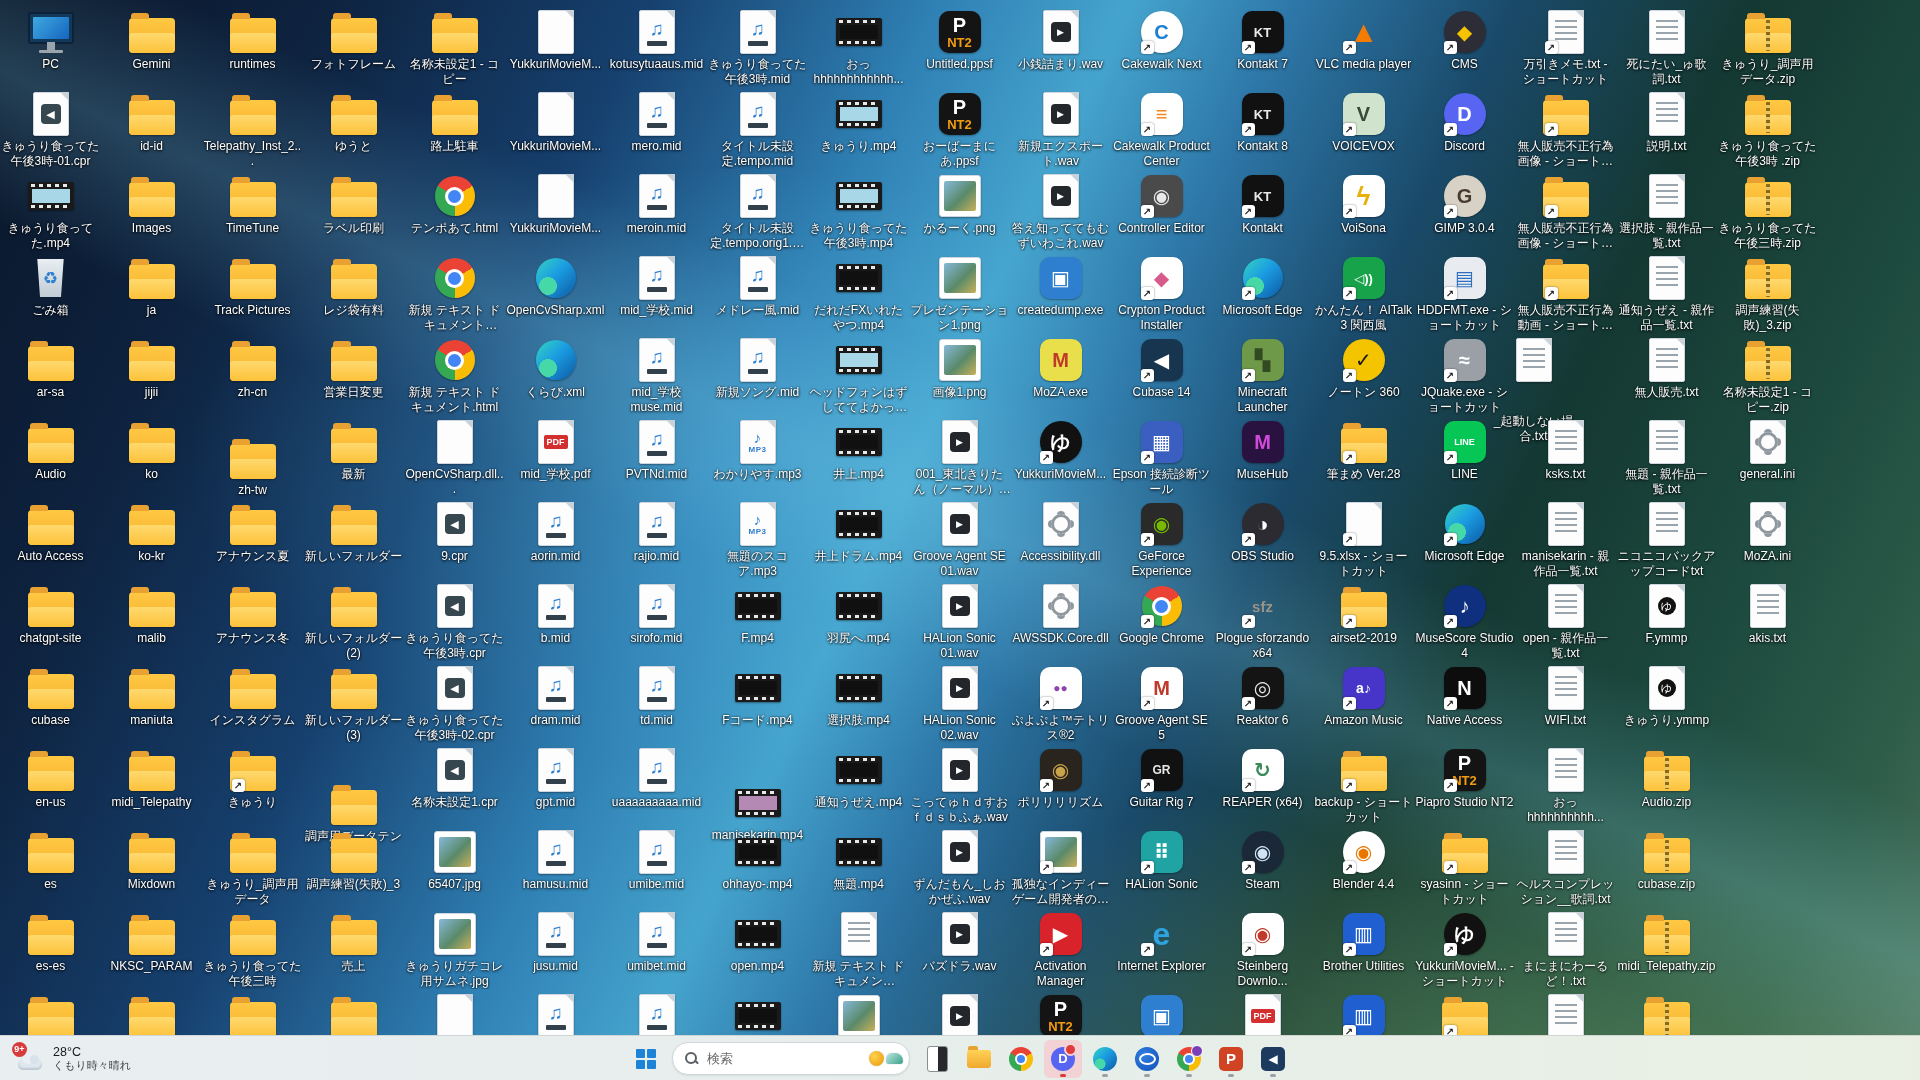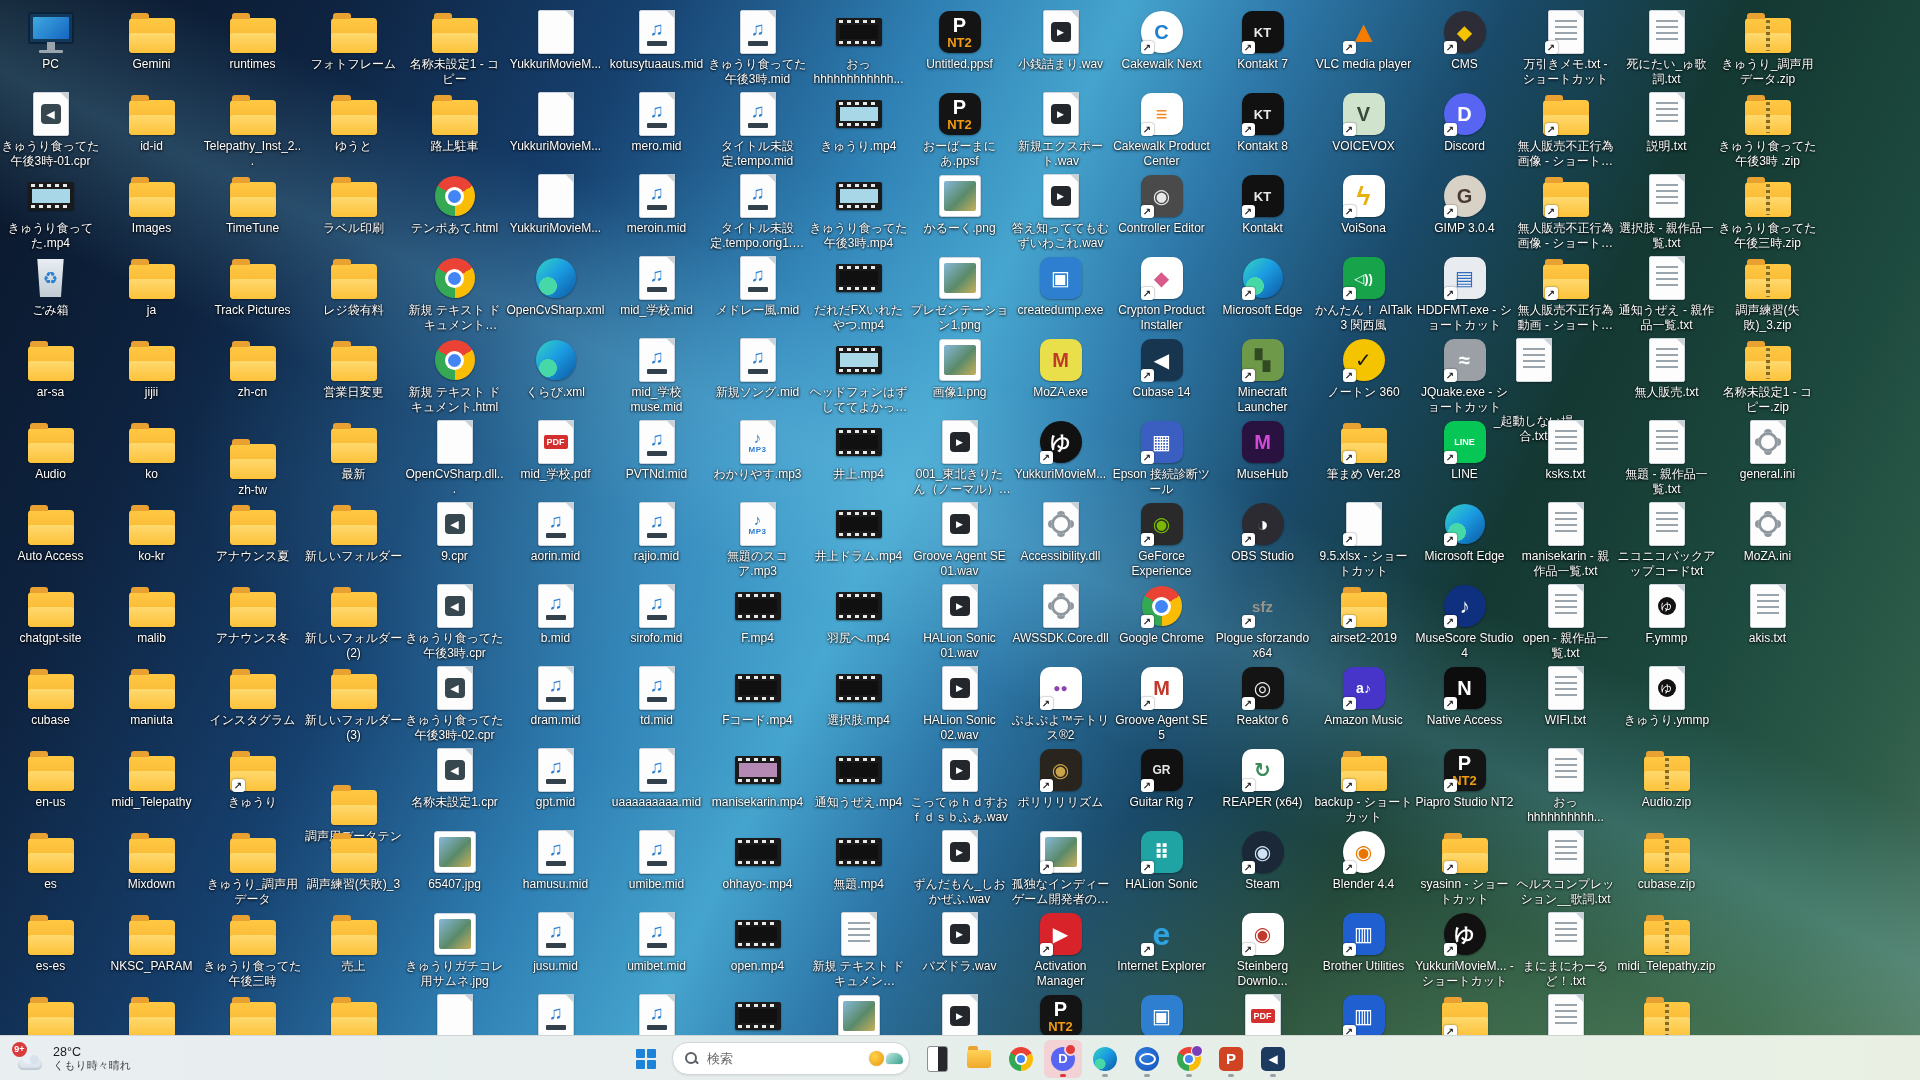--- a/index.html
+++ b/index.html
@@ -1381,21 +1381,21 @@
       </div>
       <div class="cell" style="left: 606px; top: 746px;">
         <div class="icobox">
           <div class="ipage">
             <span class="pmus">♫</span>
             <div class="pbar"></div>
           </div>
         </div>
         <div class="lbl">uaaaaaaaaa.mid</div>
       </div>
-      <div class="cell" style="left: 707px; top: 746px; align-items: flex-end;">
+      <div class="cell" style="left: 707px; top: 779px; align-items: flex-end;">
         <div class="icobox">
           <div class="ifilm">
             <div class="fthumb" style="background:#b48ab4"></div>
           </div>
         </div>
         <div class="lbl">manisekarin.mp4</div>
       </div>
       <div class="cell" style="left: 808px; top: 746px;">
         <div class="icobox">
           <div class="ifilm">
@@ -1468,21 +1468,21 @@
           <div class="ifolder"></div>
         </div>
         <div class="lbl">es</div>
       </div>
       <div class="cell" style="left: 101px; top: 828px;">
         <div class="icobox">
           <div class="ifolder"></div>
         </div>
         <div class="lbl">Mixdown</div>
       </div>
-      <div class="cell" style="left: 202px; top: 828px; font-family: Liberation Serif, serif;">
+      <div class="cell" style="left: 202px; top: 828px;">
         <div class="icobox">
           <div class="ifolder"></div>
         </div>
         <div class="lbl">きゅうり_調声用データ</div>
       </div>
       <div class="cell" style="left: 303px; top: 828px;">
         <div class="icobox">
           <div class="ifolder"></div>
         </div>
         <div class="lbl">調声練習(失敗)_3</div>

